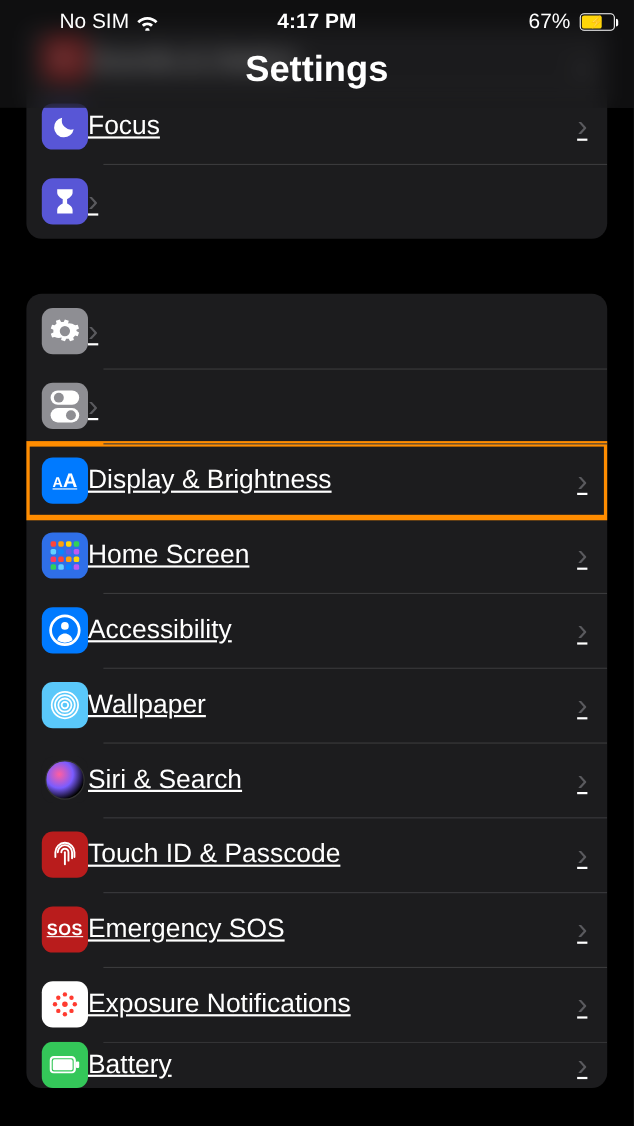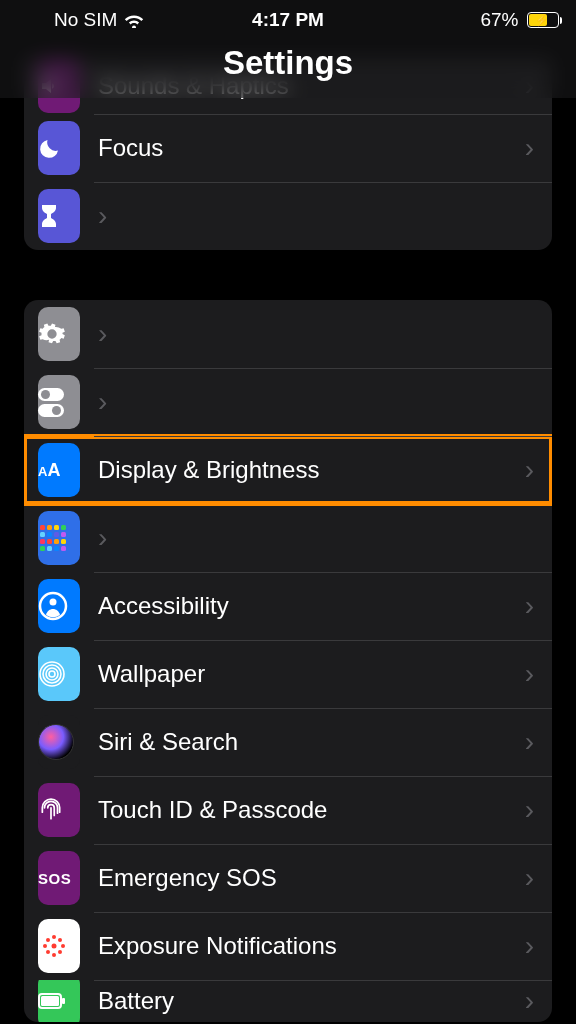--- a/index.html
+++ b/index.html
@@ -57,21 +57,22 @@
     padding-bottom:16px;
     z-index:5;
     backdrop-filter: blur(10px);
   }
   .header-title { font-size:33px; font-weight:600; }
 
   
   .content {
     position:absolute;
     top:0; left:0; right:0; bottom:0;
-    padding-top:58px;
+    padding-top:25px;
+    text-decoration:underline;
   }
 
   .group {
     margin: 0 24px 50px 24px;
     background:#1c1c1e;
     border-radius:14px;
     overflow:hidden;
   }
   .group.first { margin-top:0; border-top-left-radius:0; border-top-right-radius:0;}
   .row {
@@ -87,43 +88,42 @@
     left:70px; right:0; top:0;
     height:1px;
     background:#3a3a3c;
   }
   .row.highlight {
     outline:5px solid #ff8c00;
     outline-offset:-3px;
     z-index:2;
   }
   .icon-box {
-    width:42px; height:54px;
+    width:42px; height:42px;
     border-radius:10px;
     display:flex;
     align-items:center;
-    justify-content:flex-start;
+    justify-content:center;
     flex-shrink:0;
-    margin-right:18px;
     font-size:22px;
     color:#fff;
   }
   .row-label {
     font-size:24px;
     flex:1;
     white-space:nowrap;
   }
   .chevron {
     color:#5a5a5e;
     font-size:28px;
     font-weight:300;
   }
 
   
-  .bg-red    { background:#701a75; }
+  .bg-red    { background:#b91c1c; }
   .bg-indigo { background:#5856d6; }
   .bg-gray   { background:#8e8e93; }
   .bg-blue   { background:#007aff; }
   .bg-cyan   { background:#5ac8fa; }
   .bg-black  { background:#1c1c1e; }
   .bg-white  { background:#fff; color:#ff3b30; }
   .bg-green  { background:#34c759; }
   .bg-blue2  { background:#2f6fe8; }
 
   
@@ -251,20 +251,21 @@
             <span style="background:#ff375f"></span>
             <span style="background:#ff453a"></span>
             <span style="background:#ff9f0a"></span>
             <span style="background:#ffd60a"></span>
             <span style="background:#30d158"></span>
             <span style="background:#64d2ff"></span>
             <span style="background:#0a84ff"></span>
             <span style="background:#bf5af2"></span>
           </div>
         </div>
+        <span class="row-label">Home Screen</span>
         <span class="chevron">›</span>
       </div>
       <div class="row">
         <div class="icon-box bg-blue">
           <svg width="30" height="30" viewBox="0 0 30 30">
             <circle cx="15" cy="15" r="13" fill="none" stroke="#fff" stroke-width="2.5"></circle>
             <circle cx="15" cy="11" r="3.5" fill="#fff"></circle>
             <path fill="#fff" d="M8 24c1-4 4-6 7-6s6 2 7 6a13 13 0 01-14 0z"></path>
           </svg>
         </div>

